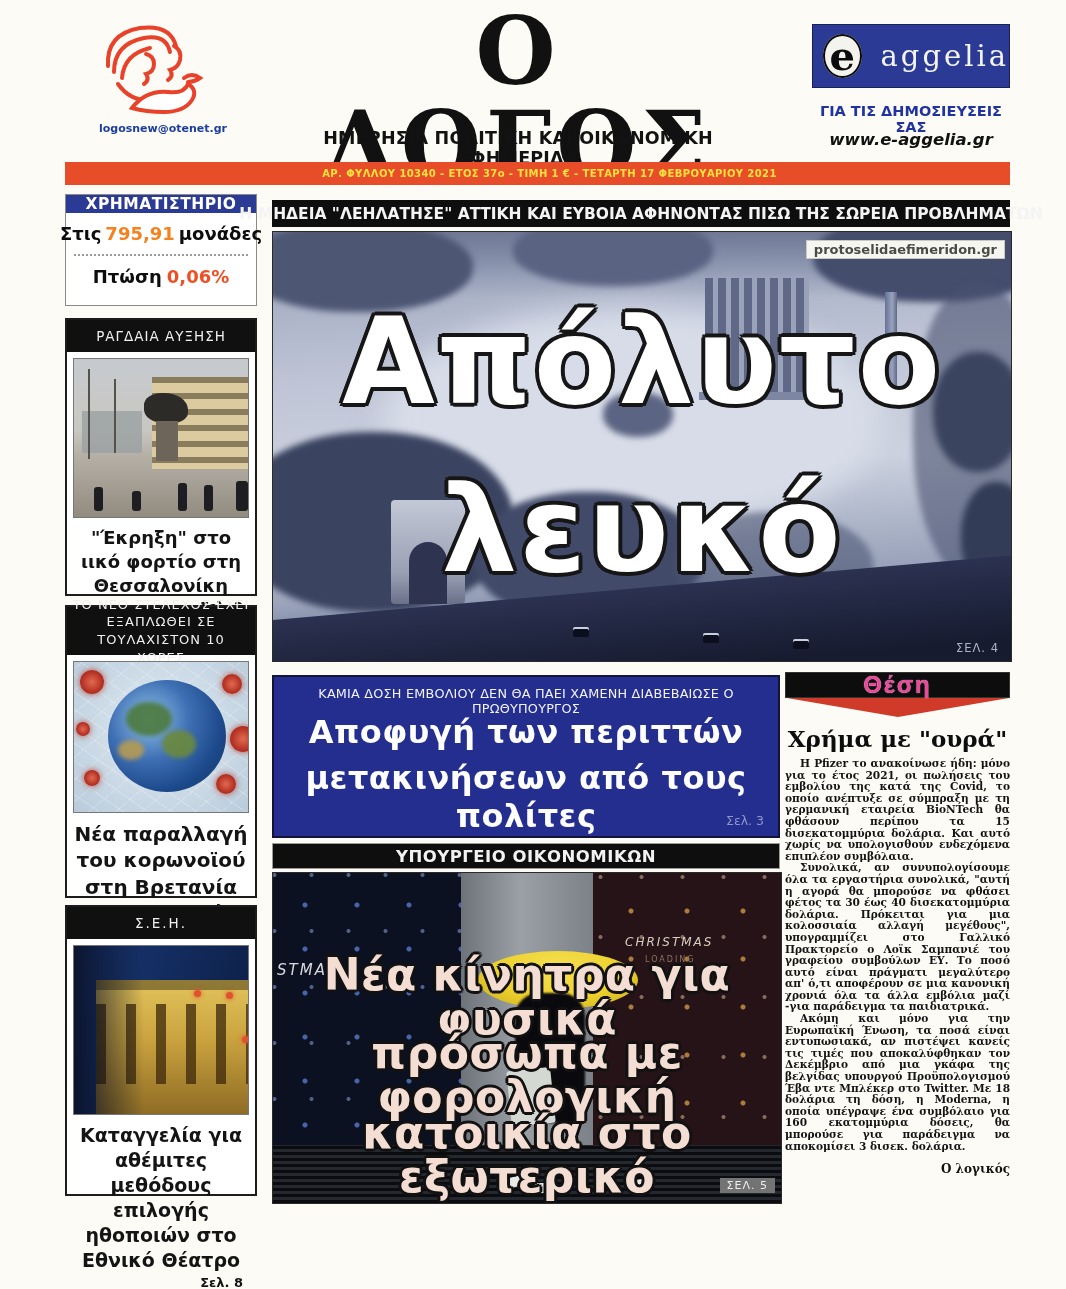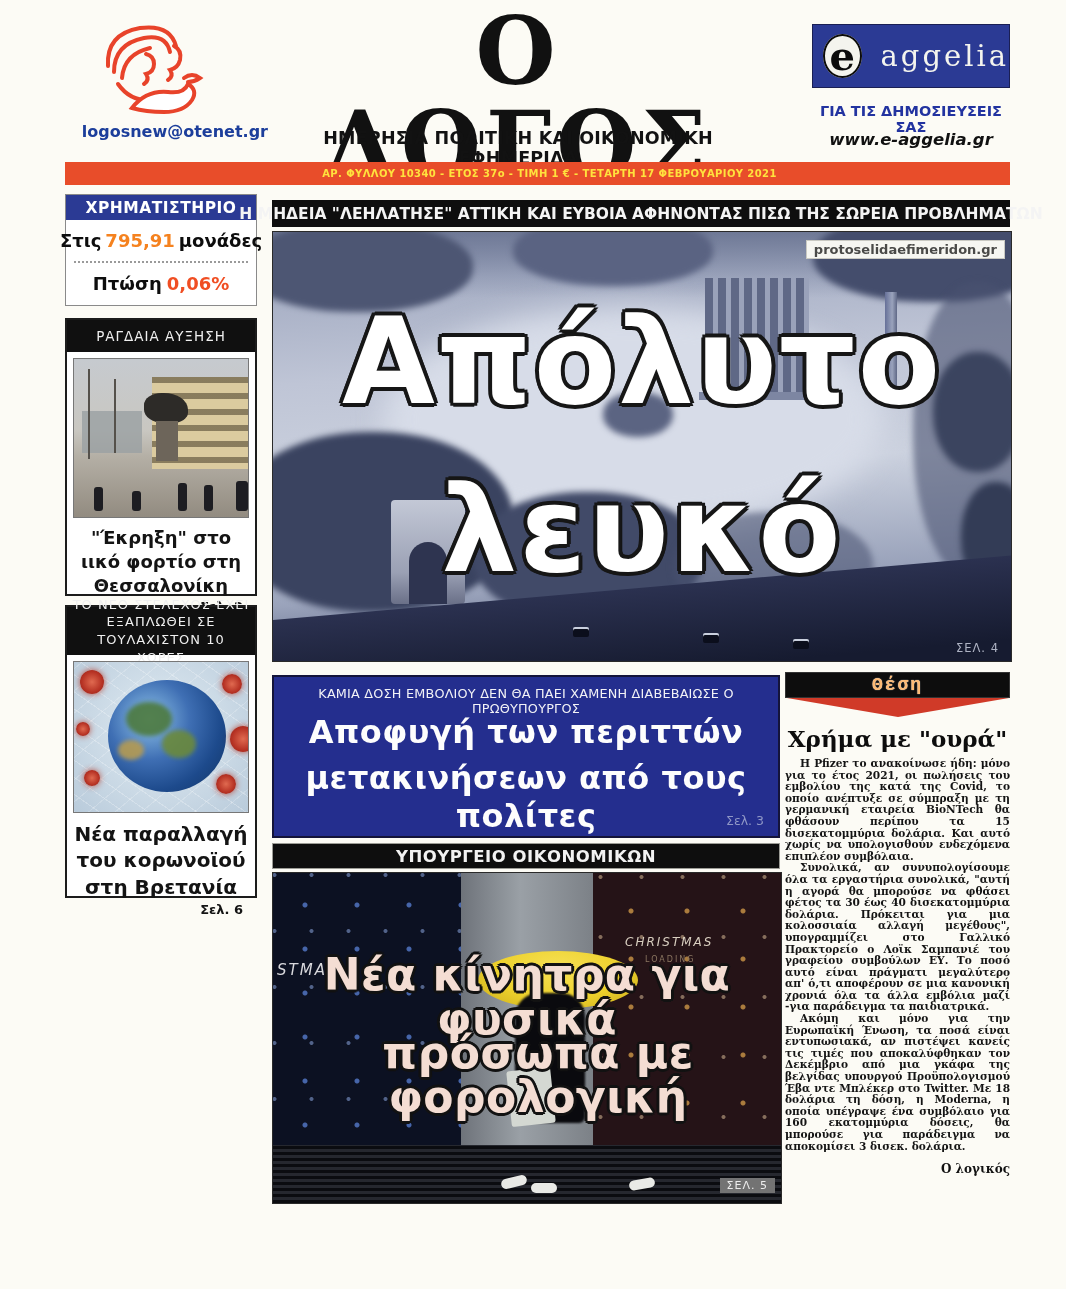--- a/index.html
+++ b/index.html
@@ -1,22 +1,22 @@
 <!DOCTYPE html>
 <html><head>
 <meta charset="utf-8">
 <style>
   html,body{margin:0;padding:0;}
   body{background:#e8e8e4;font-family:"DejaVu Sans",sans-serif;}
   #page{position:relative;width:1066px;height:1289px;background:#fcfbf5;margin:0 auto;overflow:hidden;}
 
   
   .logo-wrap{position:absolute;left:88px;top:16px;width:150px;height:104px;}
-  .logo-email{position:absolute;left:58px;top:122px;width:210px;text-align:right;
-    color:#1c3e9b;font-weight:bold;font-size:16px;}
+  .logo-email{position:absolute;left:58px;top:122px;width:210px;text-align:center;
+    color:#1c3e9b;font-weight:bold;font-size:11px;}
   .paper-title{position:absolute;left:268px;top:6px;width:500px;text-align:center;
     font-family:"DejaVu Serif",serif;font-weight:bold;font-size:92px;letter-spacing:5px;
     color:#111;line-height:1;transform:scaleY(1.02);}
   .paper-subtitle{position:absolute;left:268px;top:128px;width:500px;text-align:center;
     font-weight:bold;font-size:17.5px;color:#121212;letter-spacing:.2px;}
   .issue-bar{position:absolute;left:65px;top:162px;width:945px;height:23px;background:#e84d2a;
     display:flex;align-items:center;justify-content:center;}
   .issue-bar span{color:#ffe23d;font-weight:bold;font-size:10px;letter-spacing:.4px;transform:translateX(12px);}
 
   .ad-box{position:absolute;left:812px;top:24px;width:198px;height:64px;background:#2b3a94;
@@ -26,21 +26,21 @@
     box-shadow:0 0 0 2px #0c0c0c inset;line-height:1;}
   .ad-word{color:#f4f4ee;font-family:"DejaVu Serif",serif;font-size:29px;letter-spacing:3px;margin-left:19px;}
   .ad-tagline{position:absolute;left:806px;top:103px;width:210px;text-align:center;
     color:#2233a0;font-weight:bold;font-size:14.5px;}
   .ad-url{position:absolute;left:806px;top:130px;width:210px;text-align:center;
     color:#111;font-weight:bold;font-style:italic;font-size:16.5px;}
 
   
   .stock-box{position:absolute;left:65px;top:194px;width:192px;height:112px;background:#fff;
     border:1px solid #8a8a8a;box-sizing:border-box;}
-  .stock-head{height:25px;background:#2b3a94;color:#fff;font-weight:bold;font-size:15.5px;
+  .stock-head{height:18px;background:#2b3a94;color:#fff;font-weight:bold;font-size:15.5px;
     display:flex;align-items:center;justify-content:center;letter-spacing:.5px;}
   .stock-line{height:41px;display:flex;align-items:center;justify-content:center;
     font-weight:bold;font-size:18px;color:#0d0d0d;}
   .stock-line.first{border-bottom:2px dotted #9a9a9a;margin:0 8px;}
   .val-orange{color:#f5821f;padding:0 4px;}
   .val-red{color:#f04e23;padding-left:5px;}
 
   .side-box{position:absolute;left:65px;width:192px;background:#fff;border:2px solid #1c1c1c;box-sizing:border-box;}
   .side-head{background:#101010;color:#efefef;font-size:13.5px;letter-spacing:1px;
     display:flex;align-items:center;justify-content:center;text-align:center;padding:4px 4px;line-height:1.35;}
@@ -144,29 +144,29 @@
     border-radius:24px 24px 6px 6px;filter:blur(1px);}
   .ep-bag{position:absolute;left:236px;top:196px;width:44px;height:56px;background:#d4d8d2;
     transform:rotate(-6deg);border-radius:3px;}
   .ep-shoe{position:absolute;width:26px;height:10px;background:#e9eae6;border-radius:5px;}
   .ep-word-left{position:absolute;left:4px;top:88px;color:#d8d8dc;font-size:15px;font-style:italic;letter-spacing:2px;}
   .ep-word-right{position:absolute;left:352px;top:62px;color:#d9cfc0;font-size:12px;font-style:italic;letter-spacing:2px;}
   .ep-word-right-sub{position:absolute;left:372px;top:82px;color:#8a7560;font-size:8px;letter-spacing:2px;}
   .econ-line{position:absolute;width:100%;text-align:center;font-weight:bold;font-size:44px;line-height:1;
     color:#f4ddd3;letter-spacing:.5px;
     text-shadow:-2px -2px 0 #121212,2px -2px 0 #121212,-2px 2px 0 #121212,2px 2px 0 #121212,0 -3px 0 #121212,0 3px 0 #121212,-3px 0 0 #121212,3px 0 0 #121212;}
-  .el1{top:80px;} .el2{top:158px;padding-left:11px;} .el3{top:238px;}
+  .el1{top:80px;} .el2{top:158px;} .el3{top:238px;}
   .econ-page{position:absolute;right:6px;bottom:10px;background:#737373;color:#ececec;
     font-size:11px;padding:1px 7px;letter-spacing:1px;}
 
   
   .opinion{position:absolute;left:785px;top:672px;width:225px;}
   .thesi-bar{height:26px;background:#0d0d0d;display:flex;align-items:center;justify-content:center;
     border:1px solid #333;box-sizing:border-box;}
-  .thesi-bar span{color:#fdba74;font-family:Liberation Mono, monospace;font-weight:bold;font-size:18px;letter-spacing:2px;
+  .thesi-bar span{color:#ec4899;font-family:Liberation Sans, sans-serif;font-weight:bold;font-size:24px;letter-spacing:2px;
     text-shadow:0 0 1px #fff;}
   .thesi-tri{width:0;height:0;margin:0 auto;border-left:111px solid transparent;
     border-right:111px solid transparent;border-top:19px solid #d03a28;}
   .op-title{text-align:center;font-family:"DejaVu Serif",serif;font-weight:bold;font-size:23px;
     color:#0d0d0d;margin:8px 0 6px 0;}
   .op-body{font-family:"DejaVu Serif",serif;font-weight:bold;font-size:10.6px;line-height:11.6px;
     text-align:justify;color:#141414;}
   .op-body p{margin:0;text-indent:15px;}
   .op-sign{font-family:"DejaVu Serif",serif;font-weight:bold;font-size:12px;text-align:right;
     margin-top:10px;color:#111;}
@@ -250,20 +250,34 @@
       <div class="pv-virus" style="left:148px;top:12px;width:20px;height:20px;"></div>
       <div class="pv-virus" style="left:156px;top:64px;width:26px;height:26px;"></div>
       <div class="pv-virus" style="left:142px;top:112px;width:20px;height:20px;"></div>
       <div class="pv-virus" style="left:10px;top:108px;width:16px;height:16px;"></div>
       <div class="pv-virus" style="left:2px;top:60px;width:14px;height:14px;"></div>
     </div>
     <div class="side-caption" style="font-size:20px;">Νέα παραλλαγή του κορωνοϊού στη Βρετανία</div>
     <div class="side-page">Σελ. 6</div>
   </div>
 
+  <div class="side-box" style="top:905px;height:291px;">
+    <div class="side-head" style="height:24px;letter-spacing:2px;">Σ.Ε.Η.</div>
+    <div class="side-photo ph-theatre">
+      <div class="pt-build"></div>
+      <div class="pt-roofline"></div>
+      <div class="pt-windows"></div>
+      <div class="pt-shadow"></div>
+      <div class="pt-lamp" style="left:120px;top:44px;"></div>
+      <div class="pt-lamp" style="left:152px;top:46px;"></div>
+      <div class="pt-lamp" style="left:168px;top:90px;"></div>
+    </div>
+    <div class="side-caption" style="font-size:19px;">Καταγγελία για αθέμιτες μεθόδους επιλογής ηθοποιών στο Εθνικό Θέατρο</div>
+    <div class="side-page">Σελ. 8</div>
+  </div>
 
   <div class="kicker-bar">
     <span>Η ΜΗΔΕΙΑ "ΛΕΗΛΑΤΗΣΕ" ΑΤΤΙΚΗ ΚΑΙ ΕΥΒΟΙΑ ΑΦΗΝΟΝΤΑΣ ΠΙΣΩ ΤΗΣ ΣΩΡΕΙΑ ΠΡΟΒΛΗΜΑΤΩΝ</span>
   </div>
 
   <div class="lead-photo">
     <div class="lp-top"></div>
     <div class="lp-field"></div>
     <div class="lp-blob" style="left:-30px;top:-10px;width:230px;height:90px;background:#4d5673;"></div>
     <div class="lp-blob" style="left:240px;top:-16px;width:200px;height:70px;background:#5a6382;"></div>
@@ -309,20 +323,21 @@
     <div class="ep-bag"></div>
     <div class="ep-grate"></div>
     <div class="ep-shoe" style="left:228px;bottom:16px;transform:rotate(-14deg);"></div>
     <div class="ep-shoe" style="left:258px;bottom:10px;"></div>
     <div class="ep-shoe" style="left:356px;bottom:14px;transform:rotate(-10deg);"></div>
     <div class="ep-word-left">STMAS</div>
     <div class="ep-word-right">CHRISTMAS</div>
     <div class="ep-word-right-sub">LOADING</div>
     <div class="econ-line el1">Νέα κίνητρα για φυσικά</div>
     <div class="econ-line el2">πρόσωπα με φορολογική</div>
+    <div class="econ-line el3">κατοικία στο εξωτερικό</div>
     <div class="econ-page">ΣΕΛ. 5</div>
   </div>
 
   <div class="opinion">
     <div class="thesi-bar">
       <span>Θέση</span>
     </div>
     <div class="thesi-tri"></div>
     <div class="op-title">Χρήμα με "ουρά"</div>
     <div class="op-body">

